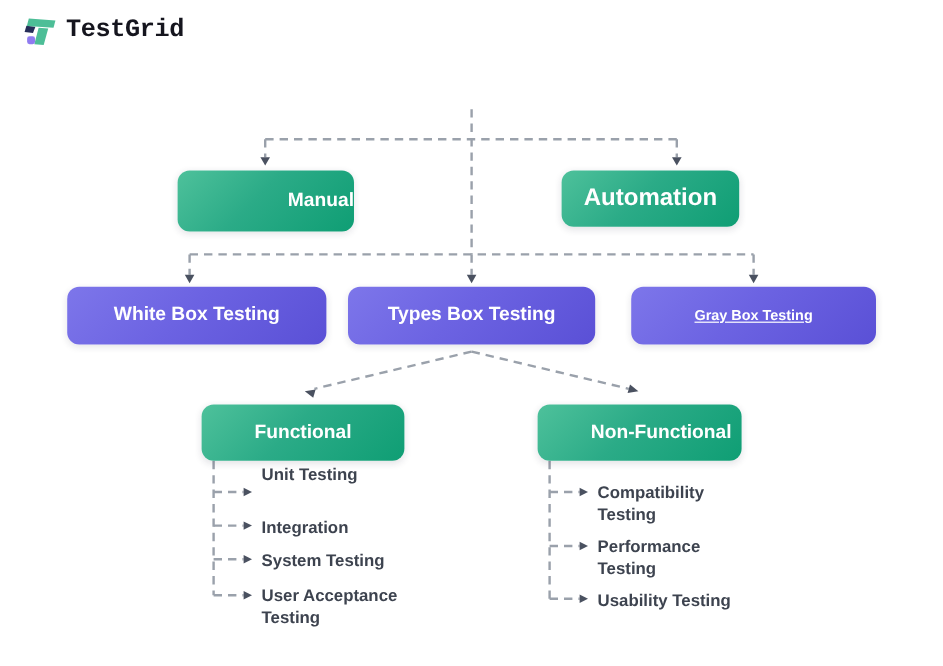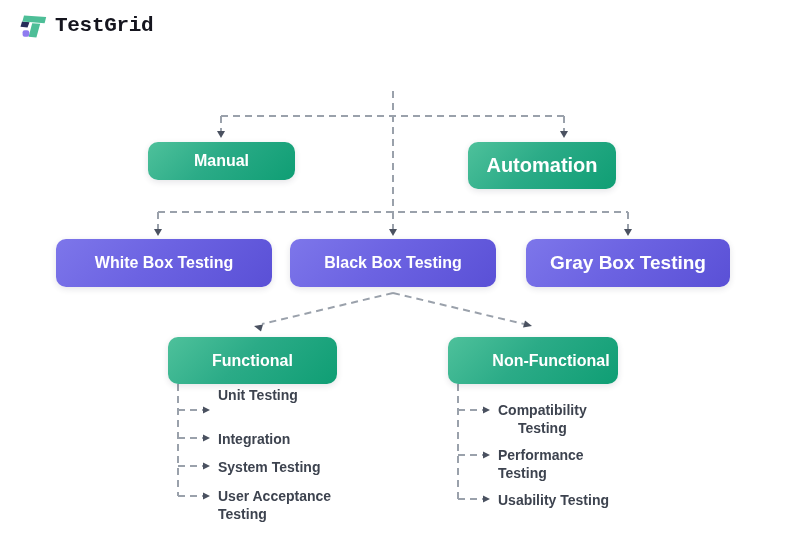--- a/index.html
+++ b/index.html
@@ -56,42 +56,42 @@
     text-align: center;
     box-shadow: 0 2px 6px rgba(30, 35, 60, 0.12);
   }
   .purple {
     background: linear-gradient(135deg, #7d76ea 0%, #6c63e2 45%, #5a50d6 100%);
   }
   .green {
     background: linear-gradient(135deg, #4ec19b 0%, #2bab87 45%, #0f9e74 100%);
   }
   .node-root      { left: 262px; top: 44px;  width: 262px; height: 47px; font-size: 17px; }
-  .node-manual    { left: 148px; top: 142px; width: 147px; height: 38px; font-size: 16px; }
+  .node-manual    { left: 148px; top: 142px; width: 147px; height: 51px; font-size: 16px; justify-content: flex-end; }
   .node-auto      { left: 468px; top: 142px; width: 148px; height: 47px; font-size: 20px; }
   .node-white     { left: 56px;  top: 239px; width: 216px; height: 48px; font-size: 16px; }
   .node-black     { left: 290px; top: 239px; width: 206px; height: 48px; font-size: 16px; }
-  .node-gray      { left: 526px; top: 239px; width: 204px; height: 48px; font-size: 19px; }
+  .node-gray      { left: 526px; top: 239px; width: 204px; height: 48px; font-size: 12px; text-decoration: underline; }
   .node-func      { left: 168px; top: 337px; width: 169px; height: 47px; font-size: 16px; }
   .node-nonfunc   { left: 448px; top: 337px; width: 170px; height: 47px; font-size: 16px; padding-left: 36px; }
 
   
   .leaf {
     position: absolute;
     font-size: 14px;
     font-weight: 700;
     color: #3d434f;
     line-height: 18px;
     white-space: pre-line;
   }
   .leaf-f0 { left: 218px; top: 386px; }
   .leaf-f1 { left: 218px; top: 430px; }
   .leaf-f2 { left: 218px; top: 458px; }
   .leaf-f3 { left: 218px; top: 487px; }
-  .leaf-n0 { left: 498px; top: 401px; text-align: center; }
+  .leaf-n0 { left: 498px; top: 401px; }
   .leaf-n1 { left: 498px; top: 446px; }
   .leaf-n2 { left: 498px; top: 491px; }
 </style>
 </head>
 <body>
 
 <div class="canvas">
 
   <div class="logo">
     <svg width="27" height="27" viewBox="0 0 27 27">
@@ -150,21 +150,21 @@
     <span>Manual</span>
   </div>
   <div class="node green node-auto">
     <span>Automation</span>
   </div>
 
   <div class="node purple node-white">
     <span>White Box Testing</span>
   </div>
   <div class="node purple node-black">
-    <span>Black Box Testing</span>
+    <span>Types Box Testing</span>
   </div>
   <div class="node purple node-gray">
     <span>Gray Box Testing</span>
   </div>
 
   <div class="node green node-func">
     <span>Functional</span>
   </div>
   <div class="node green node-nonfunc">
     <span>Non-Functional</span>

